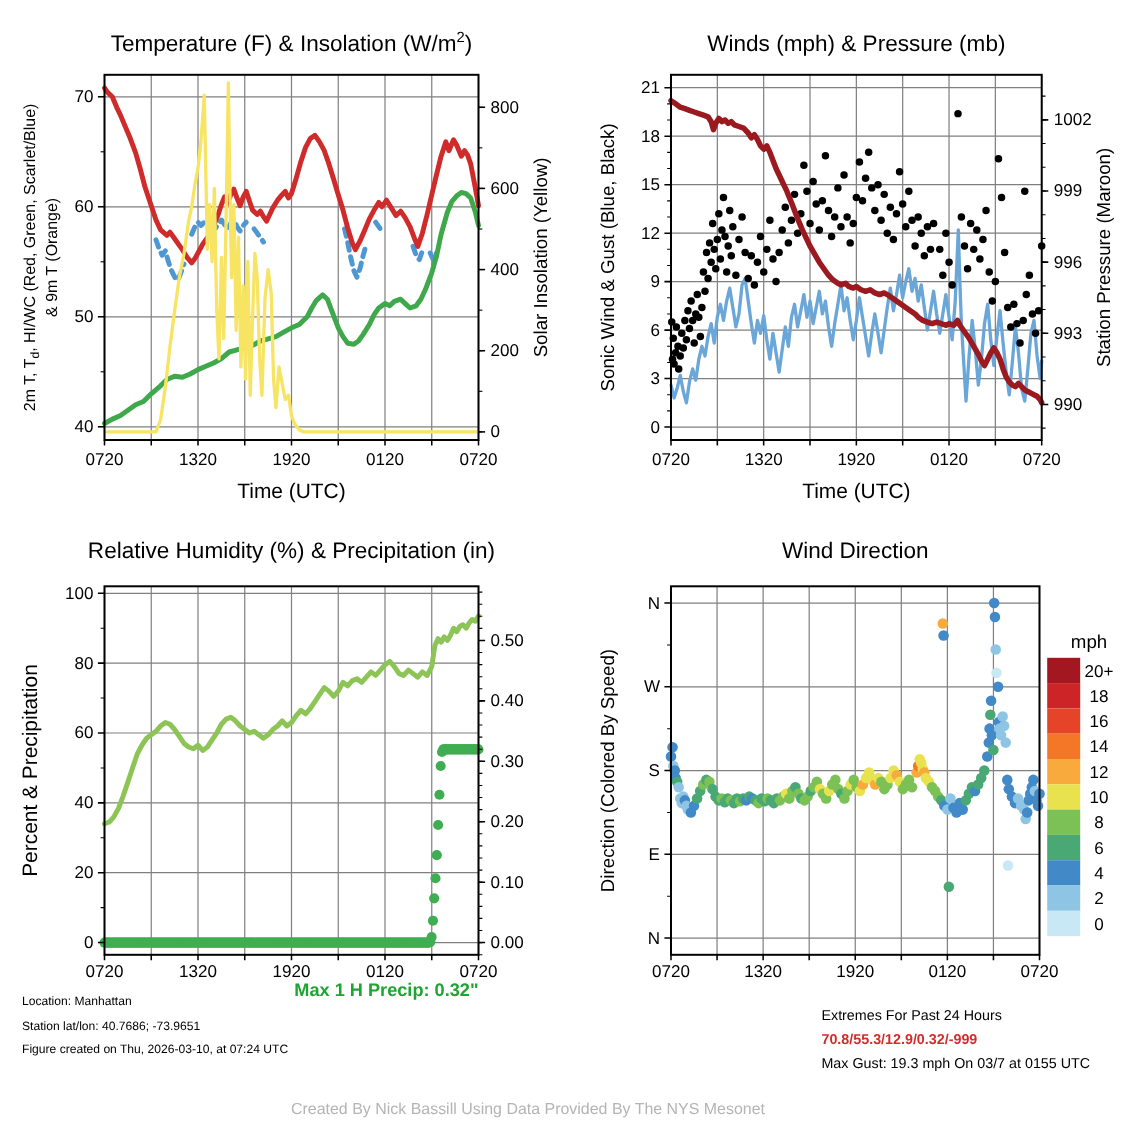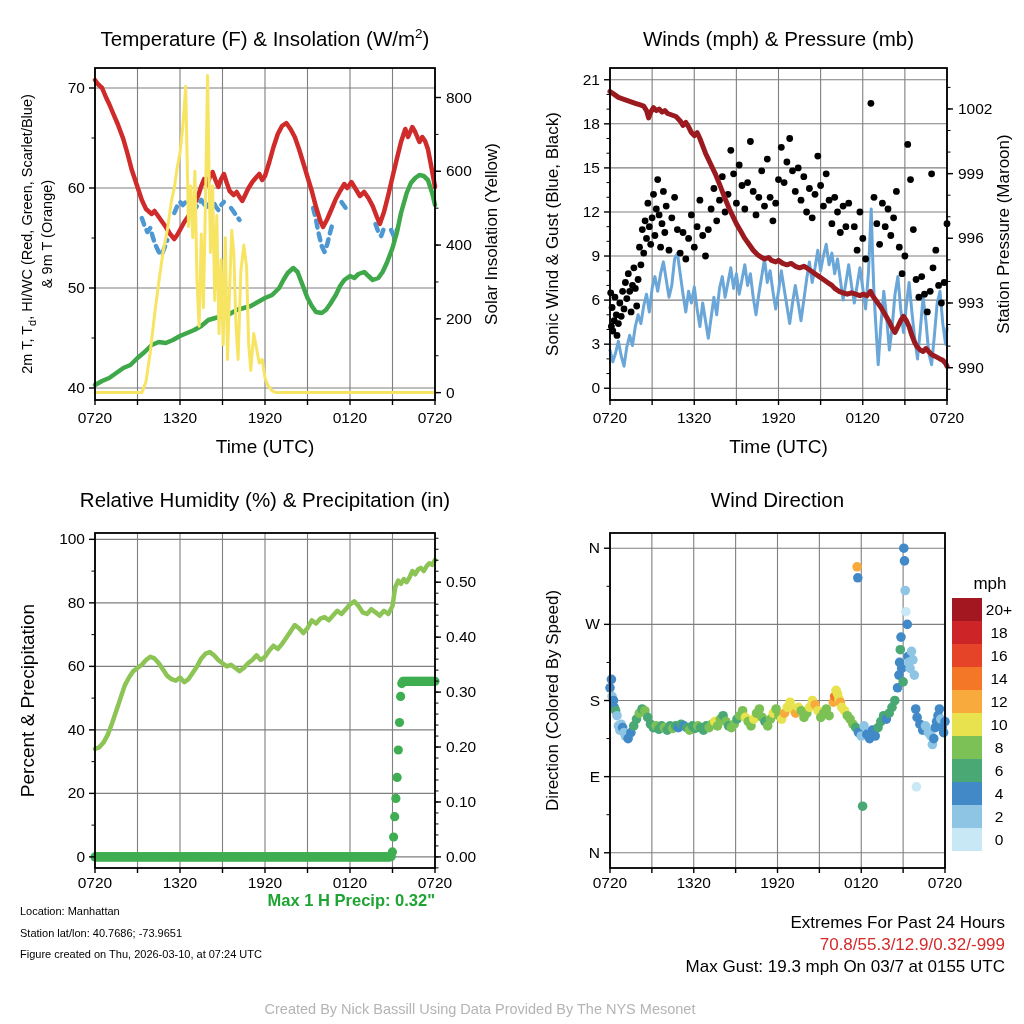--- a/index.html
+++ b/index.html
@@ -2,22 +2,22 @@
 <html><head>
 <meta charset="utf-8">
 <style>
   html,body{margin:0;padding:0;}
   body{width:1024px;height:1024px;background:#ffffff;position:relative;
        font-family:"Liberation Sans",sans-serif;overflow:hidden;}
   .q{position:absolute;}
   .ftxt{position:absolute;color:#000;}
   .f-left{left:20px;top:901px;font-size:11px;line-height:21.5px;}
   .f-precip{left:95px;top:891px;width:340px;text-align:right;font-size:16.5px;font-weight:bold;color:#1ea432;}
-  .f-right{right:19px;top:912px;text-align:right;font-size:17px;line-height:22px;}
-  .f-right .red{color:#d42b2b;font-weight:normal;}
+  .f-right{right:33px;top:912px;font-size:13px;line-height:22px;}
+  .f-right .red{color:#d42b2b;font-weight:bold;}
   .f-credit{left:0;top:1001px;width:960px;text-align:center;font-size:14.5px;color:#b4b4b4;}
 </style>
 </head>
 <body>
 
 <svg class="q" style="left:0;top:0" width="512" height="467">
     <g>
       <line x1="95" y1="68" x2="95" y2="400" stroke="#7f7f7f" stroke-width="1.1"></line>
       <line x1="137.5" y1="68" x2="137.5" y2="400" stroke="#7f7f7f" stroke-width="1.1"></line>
       <line x1="180" y1="68" x2="180" y2="400" stroke="#7f7f7f" stroke-width="1.1"></line>

